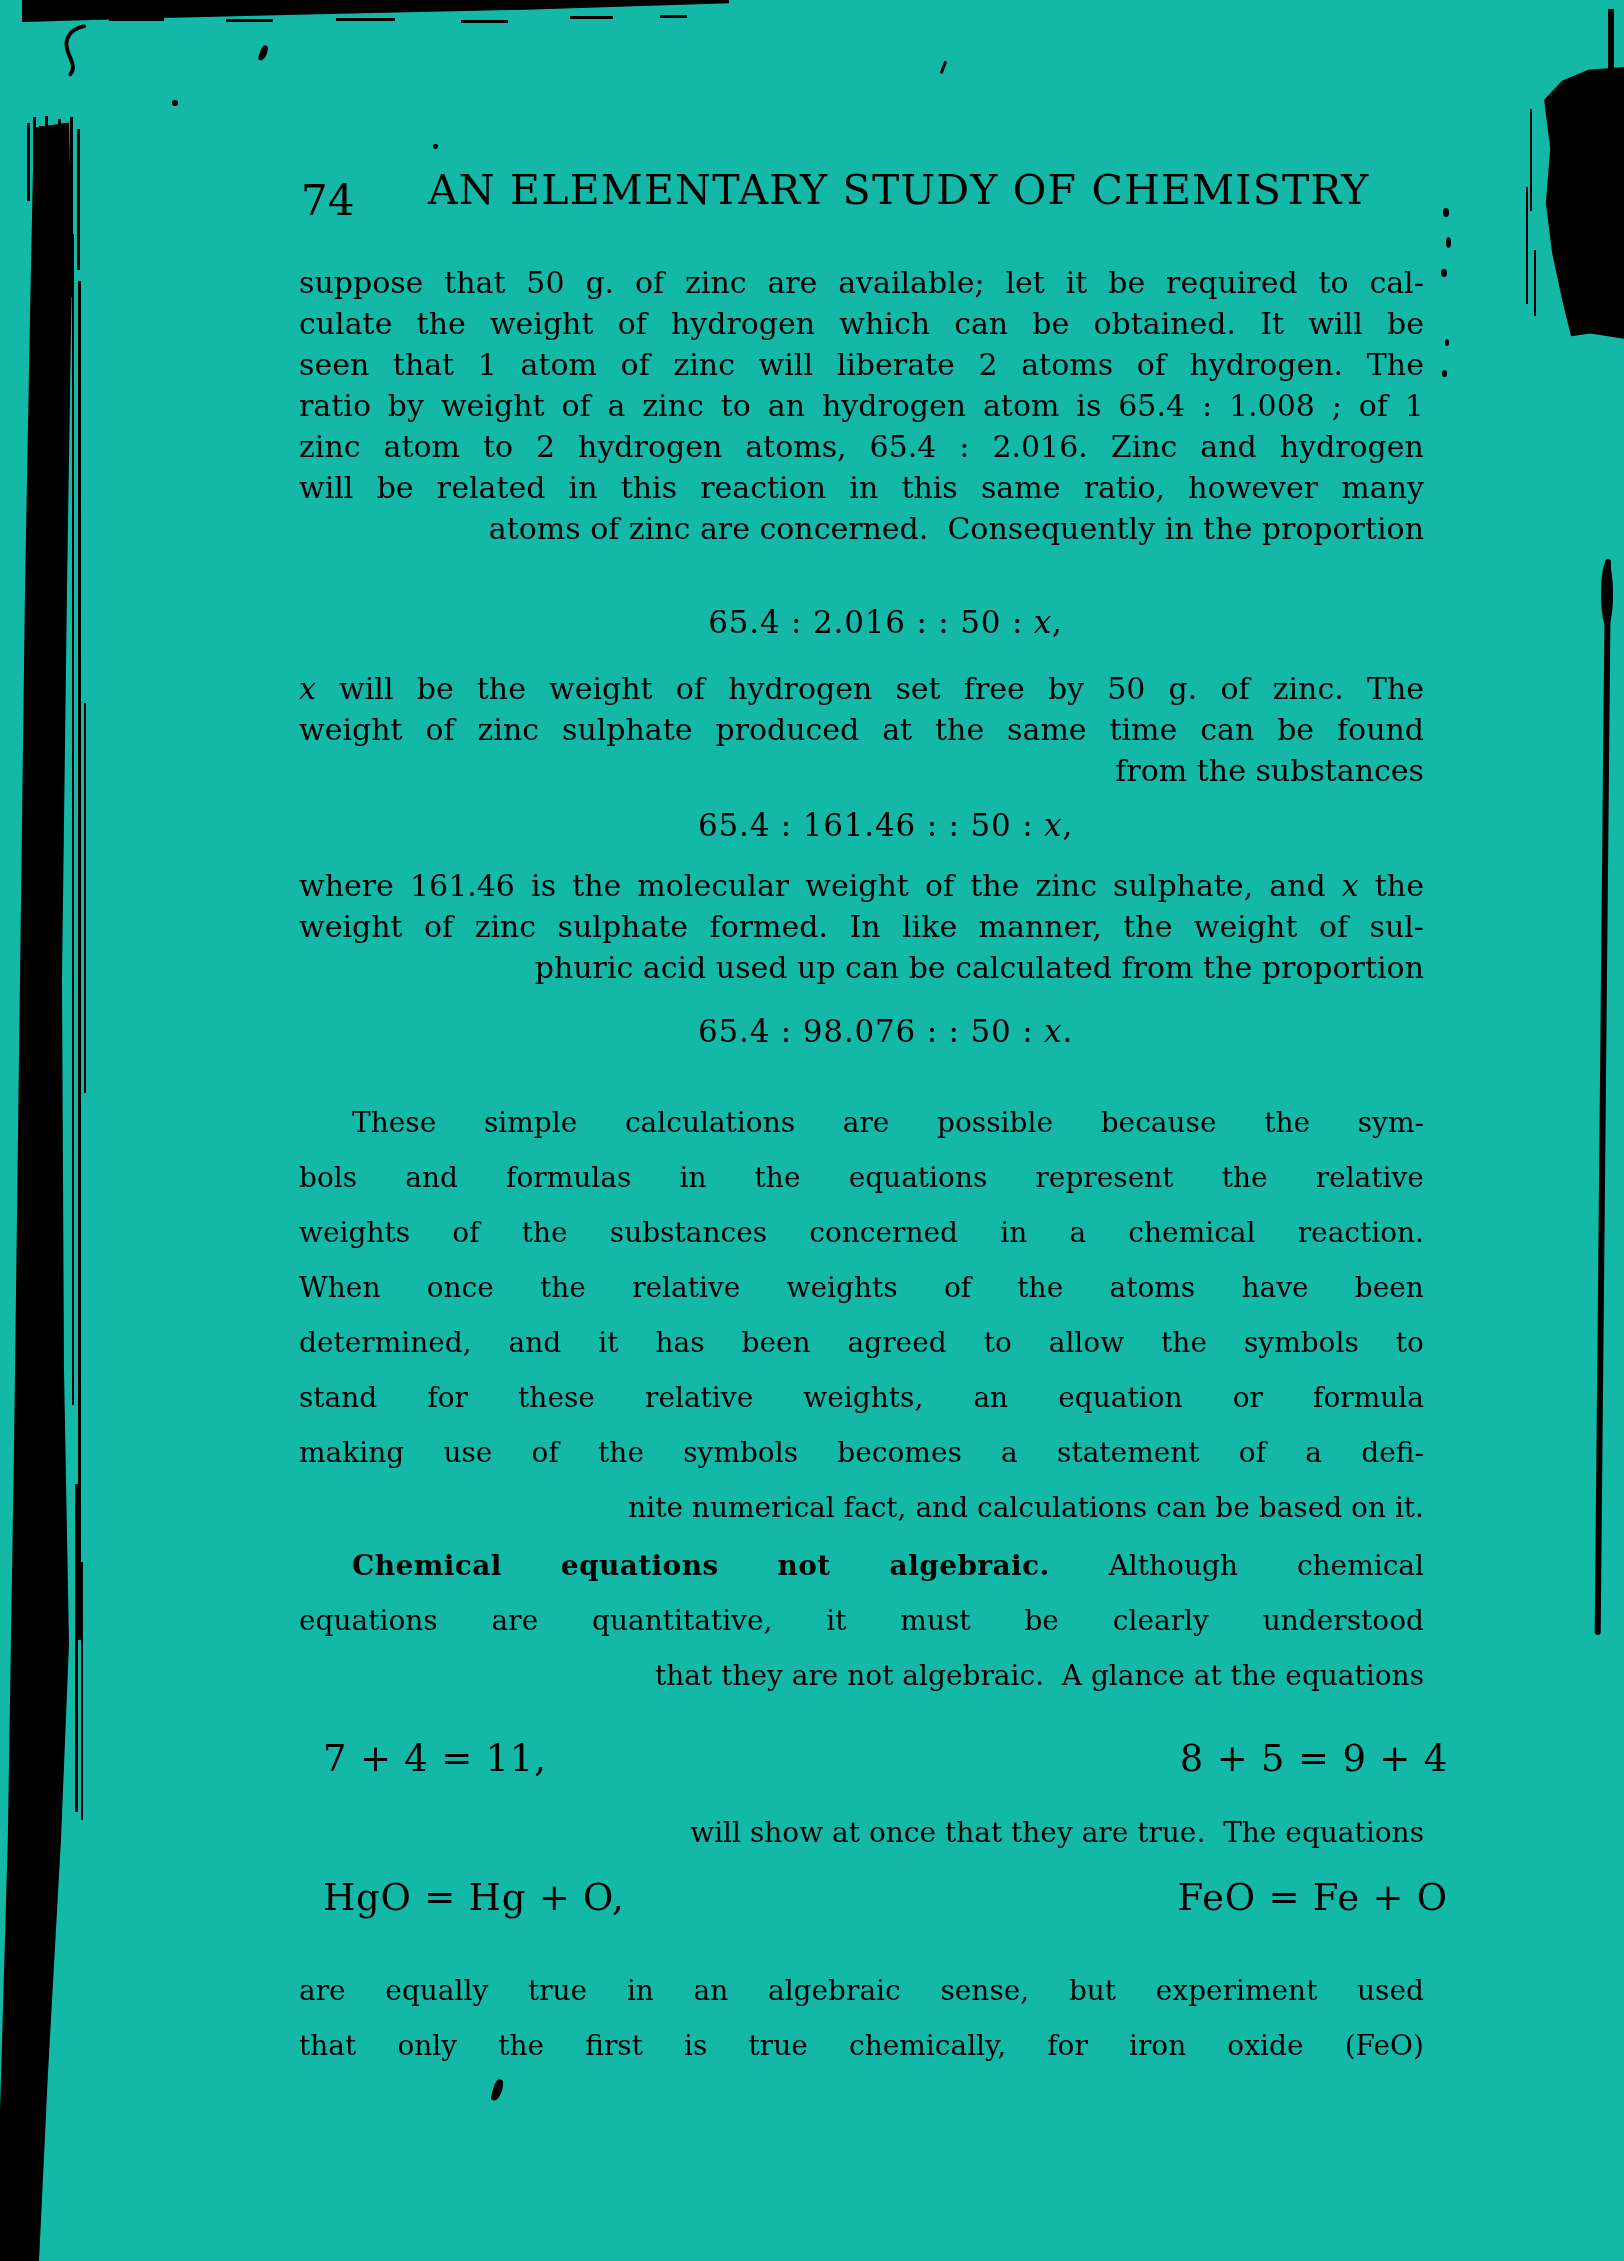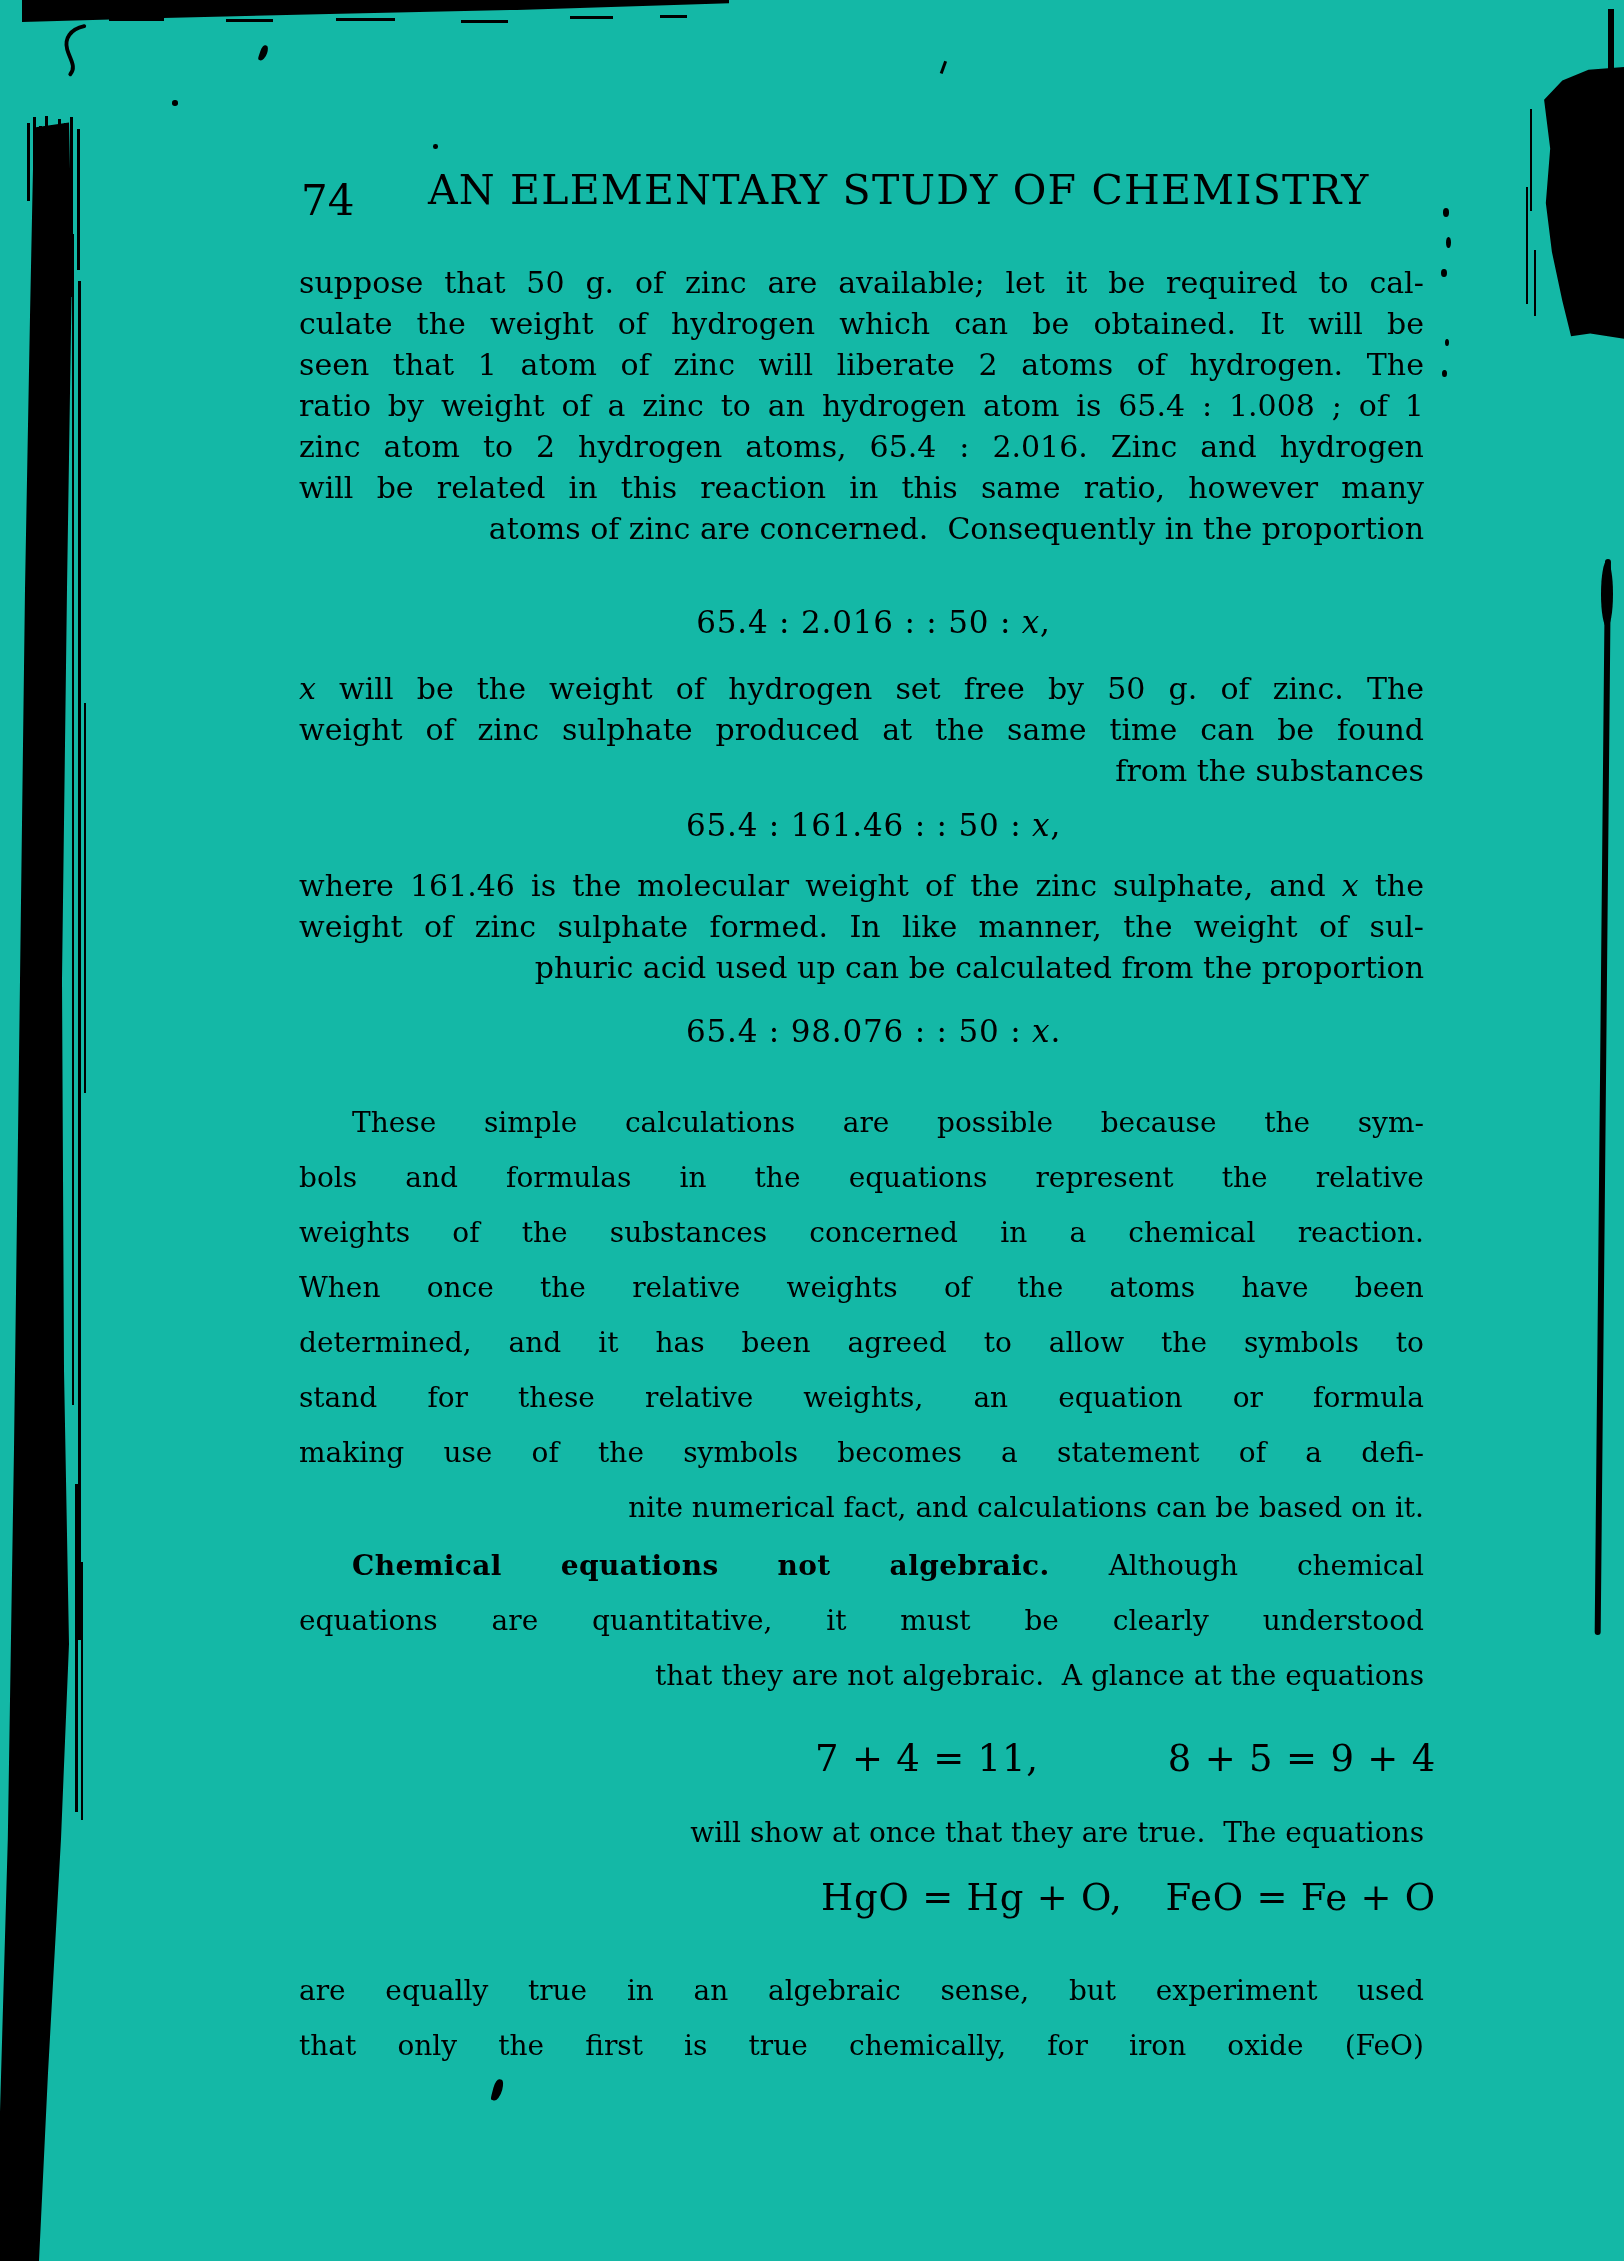--- a/index.html
+++ b/index.html
@@ -8,30 +8,30 @@
     width: 1625px;
     height: 2261px;
     background: #14b8a6;
     overflow: hidden;
     font-family: "DejaVu Serif", "Liberation Serif", serif;
     color: #000;
   }
   
   .abs { position: absolute; }
   .col { position: absolute; left: 299px; width: 1125px; text-align: right; }
-  .eqcol { position: absolute; left: 311px; width: 1125px; text-align: center; }
+  .eqcol { position: absolute; left: 323px; width: 1125px; text-align: center; }
   .small-text { font-size: 30px; line-height: 41px; }
   .large-text { font-size: 28px; line-height: 55px; }
   .tl { white-space: pre; height: auto; }
   .tl.just { display: flex; justify-content: space-between; white-space: normal; }
   .tl.just span { white-space: pre; }
   .i { font-style: italic; }
   .b { font-weight: bold; letter-spacing: 0.4px; }
   .equation { font-size: 31px; line-height: 39px; letter-spacing: 0.8px; }
-  .eqrow { display: flex; justify-content: flex-end; font-size: 37px; line-height: 47px; letter-spacing: 0.8px; }
+  .eqrow { display: flex; justify-content: space-between; font-size: 37px; line-height: 47px; letter-spacing: 0.8px; }
   .pagenum { font-size: 42px; line-height: 1; }
   .runtitle { font-size: 41px; line-height: 1; letter-spacing: 1.2px; }
   
   .ink { position: absolute; background: #000; }
   .gutter-band {
     position: absolute; left: 0; top: 121px; width: 90px; height: 2140px; background: #000;
     clip-path: polygon(36px 6.2px, 69px 1.6px, 72px 141px, 67px 468px, 62px 859px, 64px 1249px,
       69px 1523px, 61px 1718px, 48px 1952px, 39px 2140px, 0px 2140px, 0px 1991px,
       7.8px 1718px, 14px 1327px, 20px 859px, 25px 468px, 30px 195px, 33px 47px);
   }

